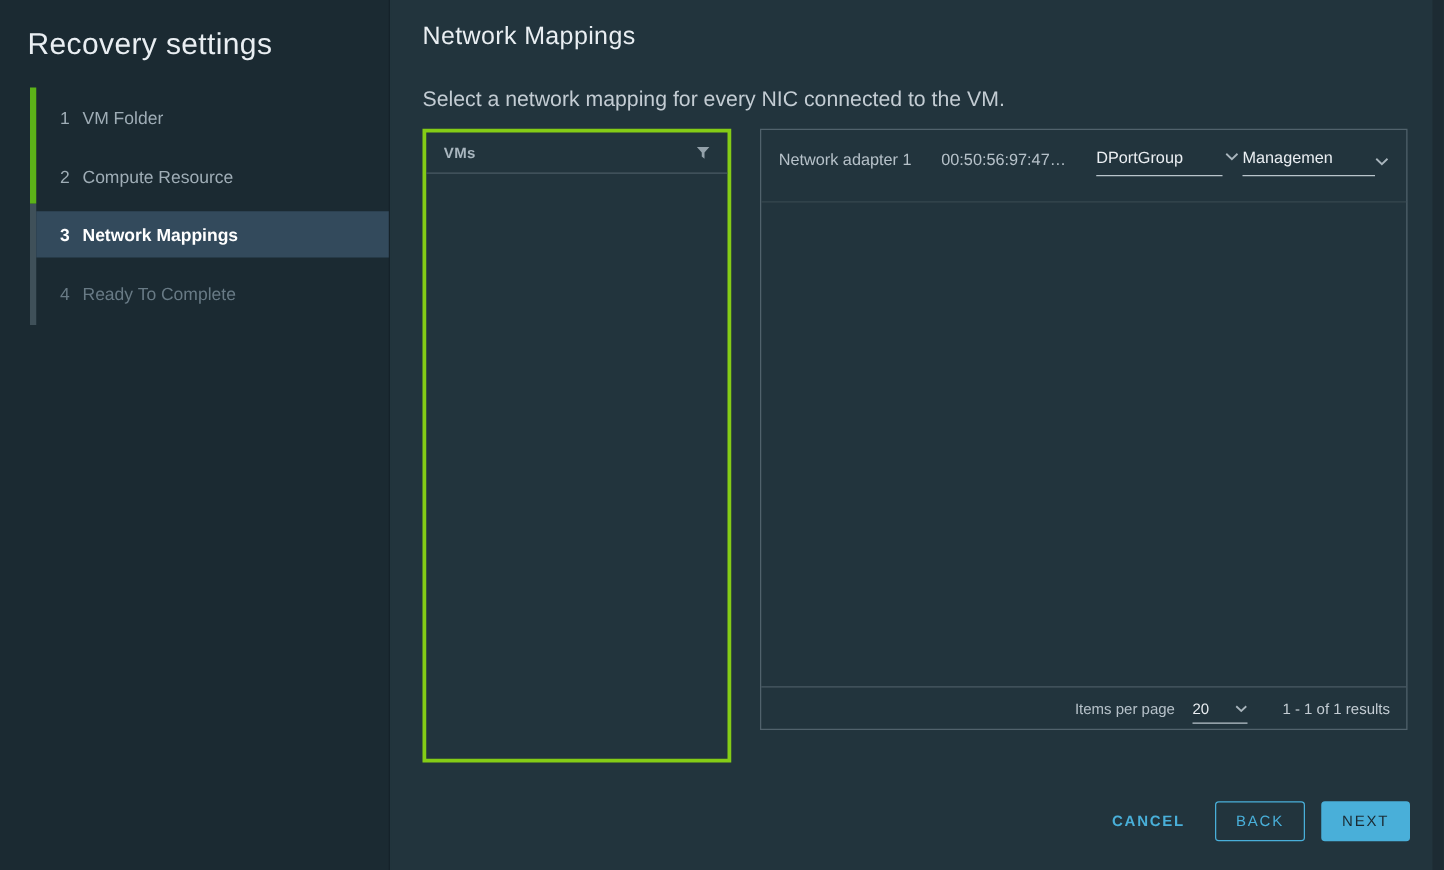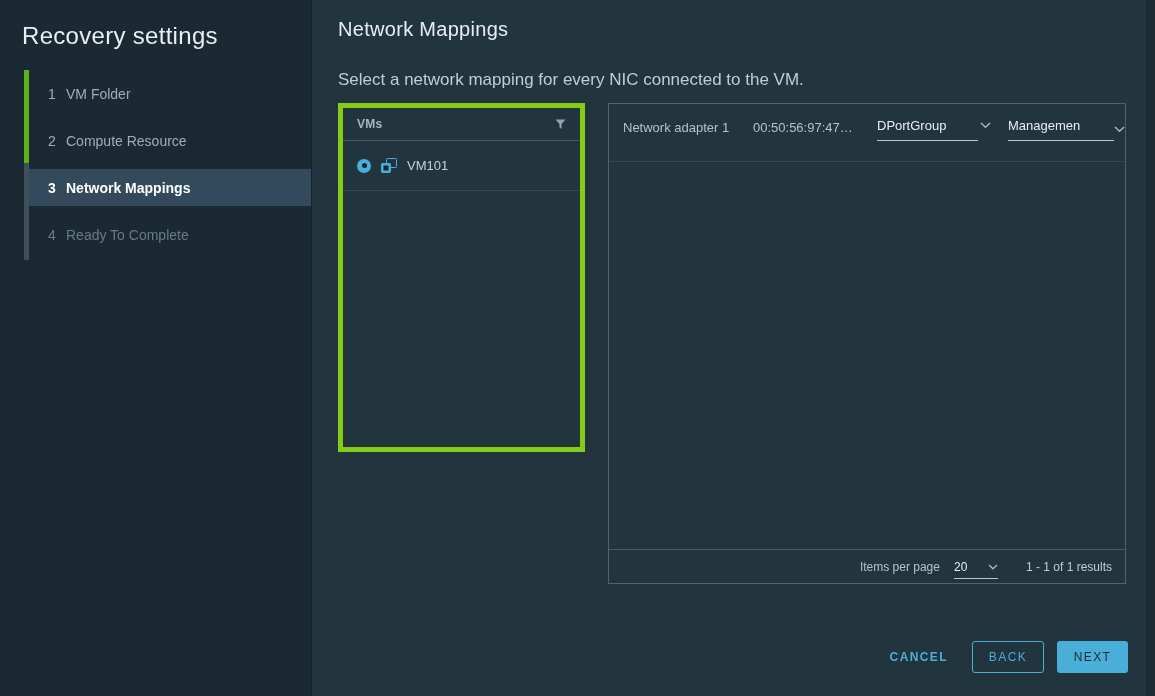--- a/index.html
+++ b/index.html
@@ -52,22 +52,22 @@
     position: absolute; left: 25px; top: 18px;
     font-size: 20px; font-weight: 400; color: #e9eef2; letter-spacing: .3px;
   }
   .main-subtitle {
     position: absolute; left: 25px; top: 70px;
     font-size: 17px; color: #c3ccd3;
   }
 
   
   .vms-table {
-    position: absolute; left: 25px; top: 103px; width: 247px; height: 349px;
-    border: 5px solid #84cc16;
+    position: absolute; left: 25px; top: 103px; width: 247px; height: 507px;
+    border: 3px solid #84cc16;
   }
   .table-header-row {
     height: 33px; display: flex; align-items: center;
     border-bottom: 1px solid #4a5a64;
     color: #a9b6bf; font-size: 12px; font-weight: bold; letter-spacing: .3px;
   }
   .vms-header { padding: 0 14px; justify-content: space-between; }
   .vm-row {
     height: 50px; display: flex; align-items: center; gap: 10px;
     padding: 0 14px; border-bottom: 1px solid #36474f;
@@ -102,21 +102,21 @@
     display: flex; border-bottom: 1px solid #36474f;
     padding: 12px 0 20px; font-size: 13px; color: #b6c1c9;
   }
   .nic-row .cell { padding-left: 14px; line-height: 24px; }
   .select {
     display: flex; align-items: center; justify-content: space-between;
     border-bottom: 1px solid #b9c4cb; padding-bottom: 7px;
     color: #eaeef2; font-size: 13px; cursor: pointer; margin-top: 2px; gap: 34px;
   }
   .select-network { margin-left: 8px; width: 101px; }
-  .select-test { margin-left: 14px; width: 106px; align-items: flex-end; }
+  .select-test { width: 106px; align-items: flex-end; }
   .nic-spacer { flex: 1; }
   .nic-footer {
     height: 34px; border-top: 1px solid #4a5a64;
     display: flex; align-items: center; justify-content: flex-end;
     padding-right: 13px; font-size: 12px; color: #b6c1c9;
   }
   .pp-select {
     display: flex; align-items: center; justify-content: space-between;
     width: 44px; margin-left: 14px;
     border-bottom: 1px solid #b9c4cb; padding-bottom: 4px;
@@ -181,31 +181,20 @@
   <div class="main-subtitle">Select a network mapping for every NIC connected to the VM.</div>
 
   <div class="vms-table">
     <div class="table-header-row vms-header">
       <span>VMs</span>
       <span class="icon">
         <svg width="11" height="11" viewBox="0 0 11 11">
           <path d="M0.5 0.5 H10.5 L6.6 4.9 V10 L4.4 8.2 V4.9 Z" fill="#93a1aa"></path>
         </svg>
       </span>
-    </div>
-    <div class="vm-row">
-      <span class="radio"></span>
-      <span class="icon">
-        <svg width="16" height="15" viewBox="0 0 16 15">
-          <rect x="5.5" y="0.5" width="10" height="9" rx="1" fill="none" stroke="#49afd9"></rect>
-          <rect x="0.5" y="5.5" width="9" height="9" rx="1" fill="#49afd9" stroke="#49afd9"></rect>
-          <rect x="2.5" y="7.5" width="5" height="5" fill="#1b2a32"></rect>
-        </svg>
-      </span>
-      <span>VM101</span>
     </div>
   </div>
 
   <div class="nic-table">
 
     <div class="nic-row">
       <div class="cell col1">Network adapter 1</div>
       <div class="cell col2">00:50:56:97:47…</div>
       <div class="col3">
         <div class="select select-network">

